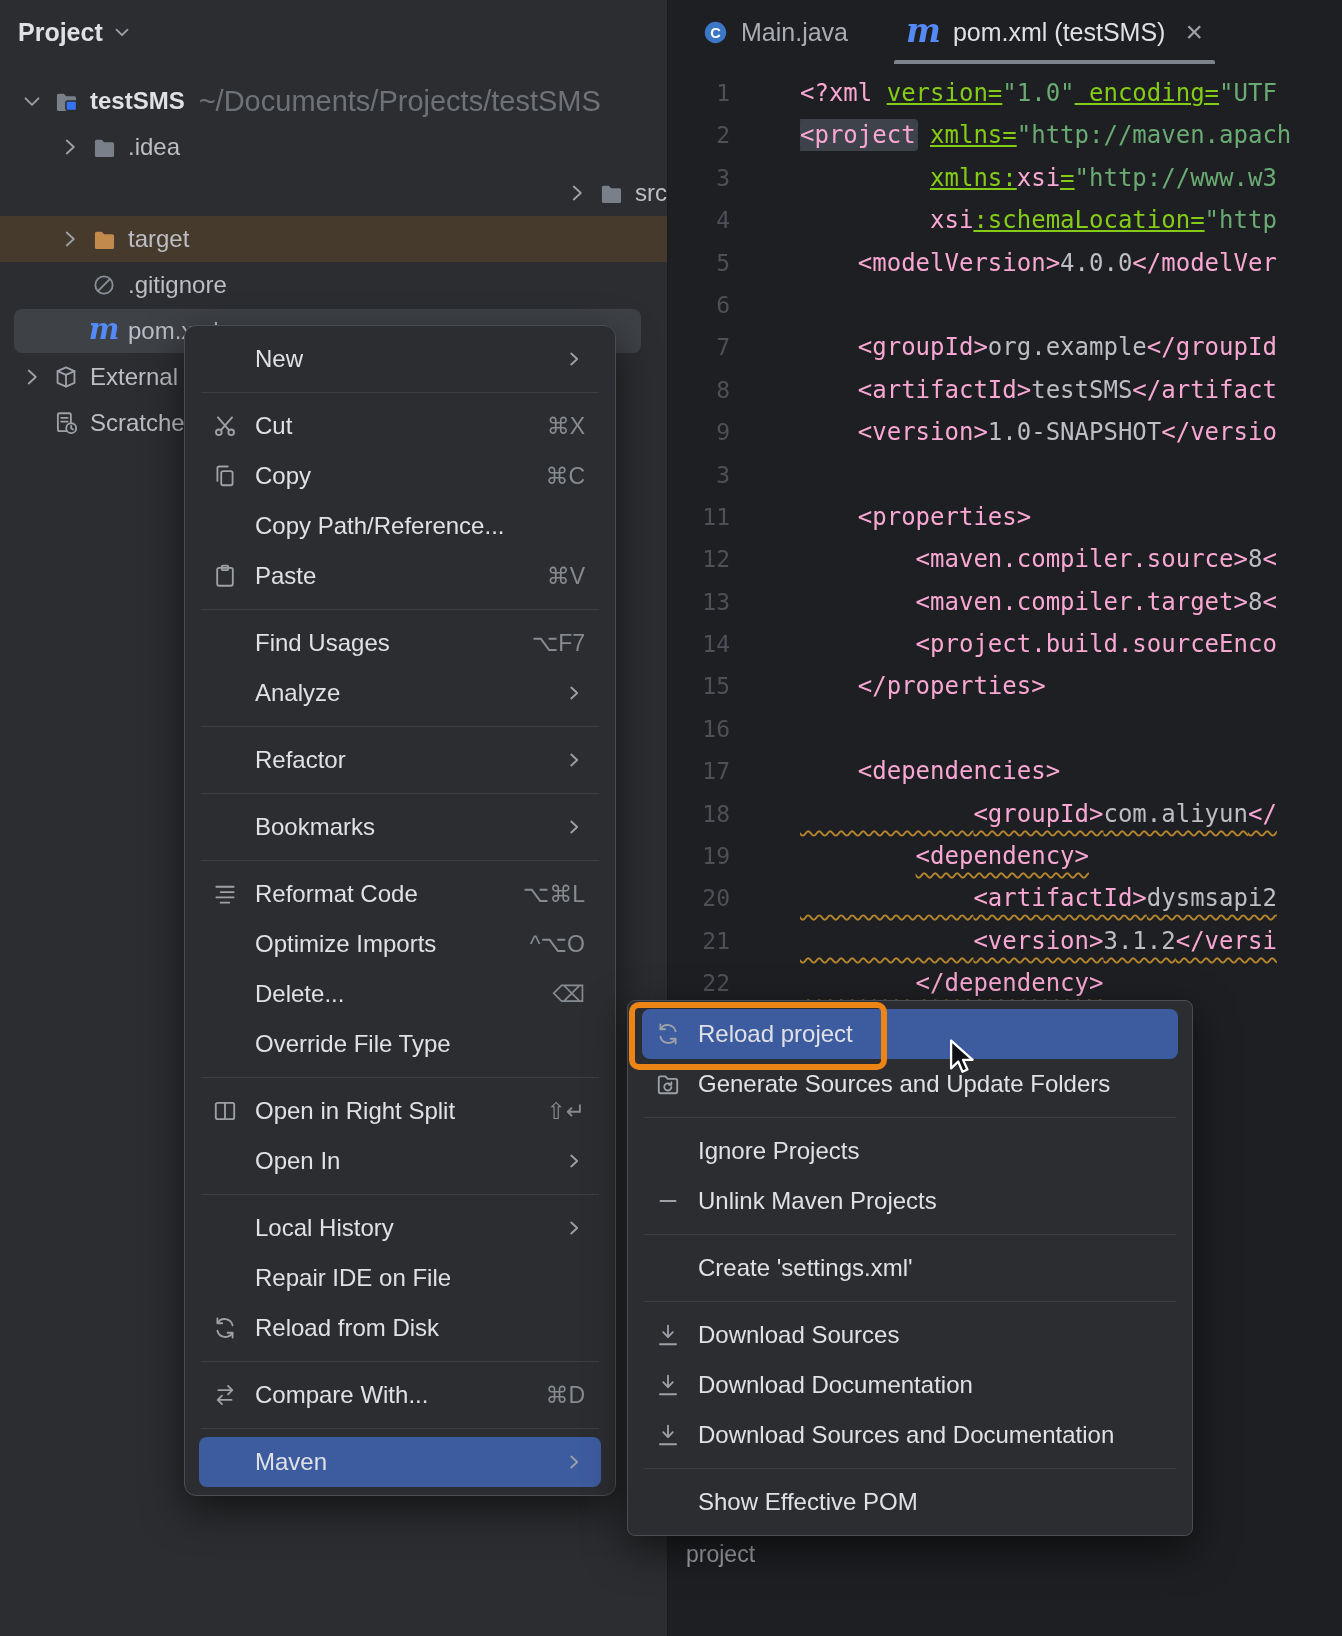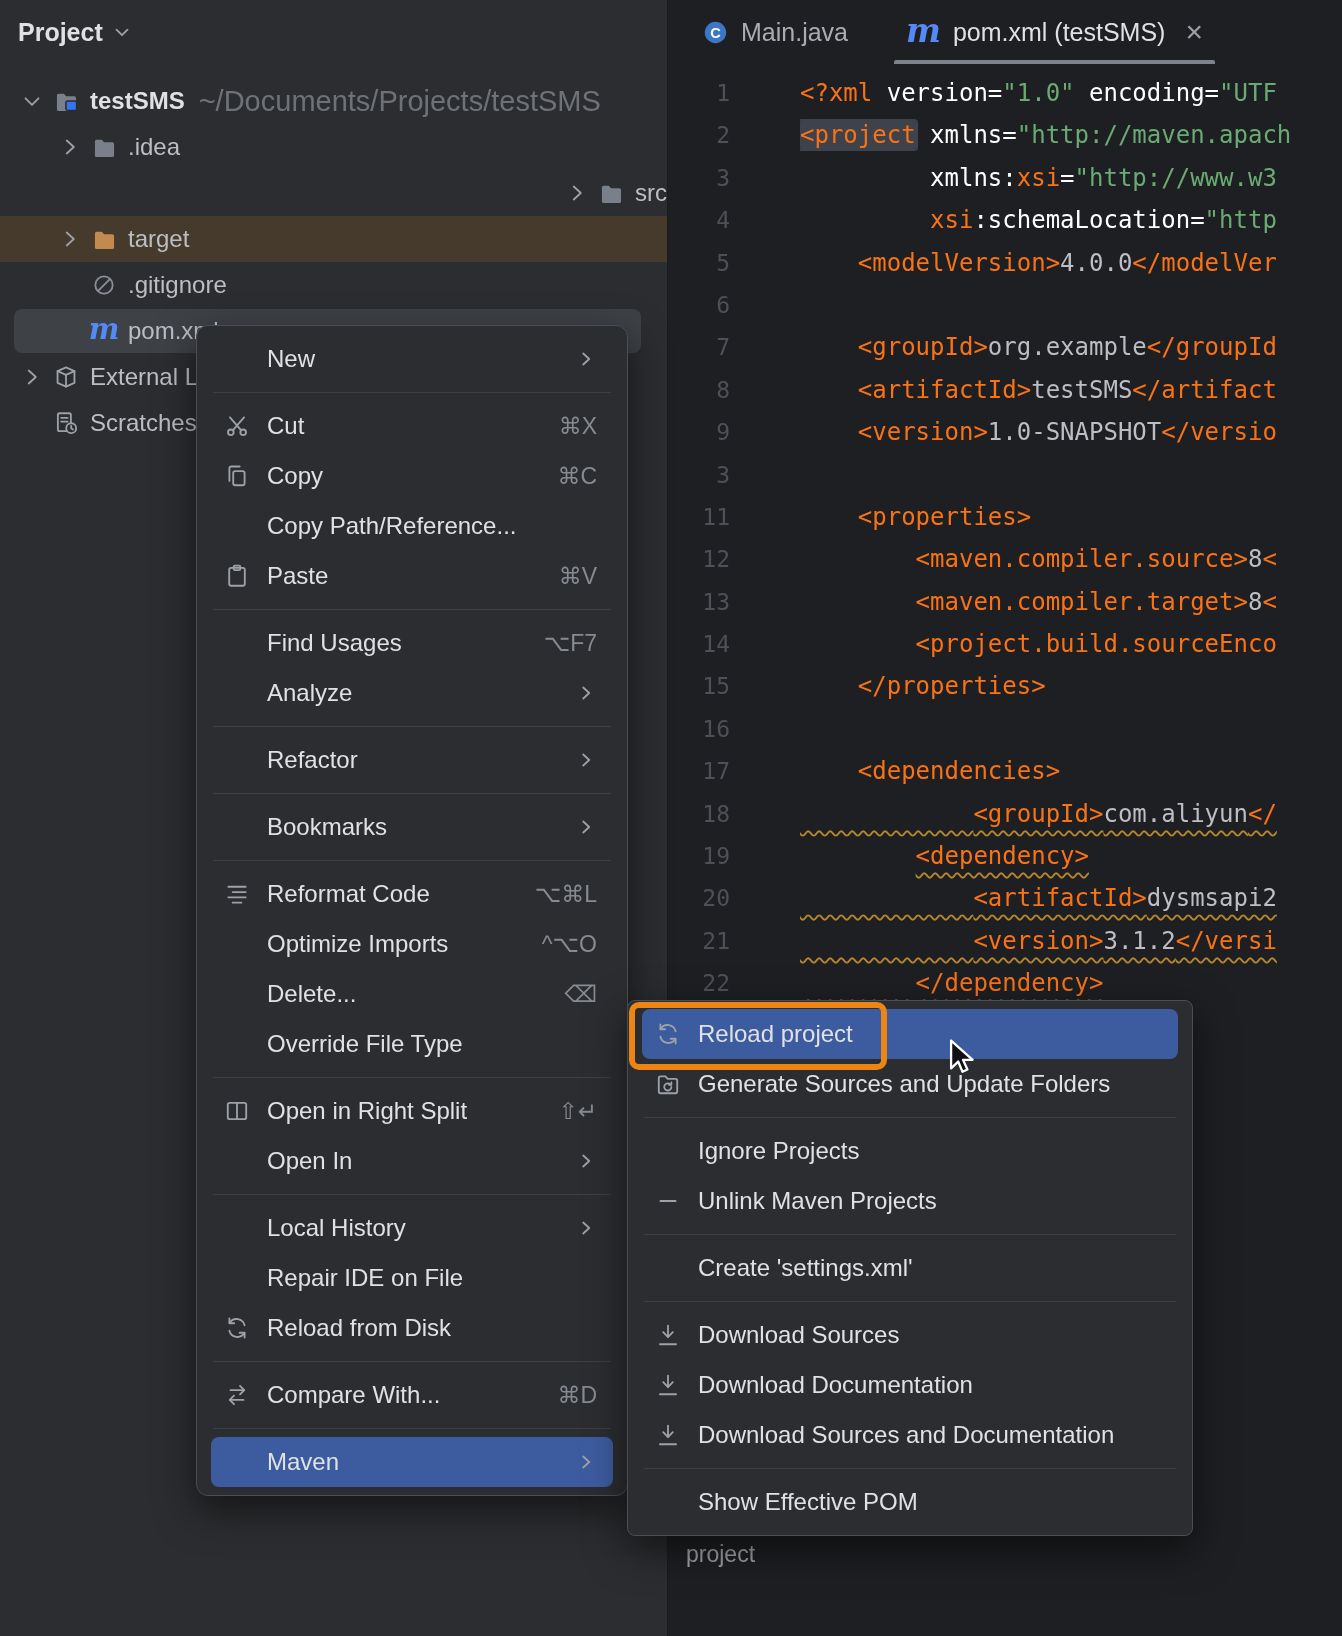--- a/index.html
+++ b/index.html
@@ -40,38 +40,38 @@
   .tab.active::after { content:""; position:absolute; left:2px; right:2px; bottom:0;
            height:4px; background:#7E828B; border-radius:2px 2px 0 0; }
   .tab .close-x { color:#9DA0A6; font-size:30px; margin-left:8px; line-height:1; }
 
   .gutter { position:absolute; top:72px; left:0; width:62px; text-align:right;
            font-family:"DejaVu Sans Mono", monospace; font-size:23px; color:#4D5057; }
   .gutter .gl { height:42.4px; line-height:42.4px; }
   .code { position:absolute; top:72px; left:132px; right:0; bottom:0; overflow:hidden;
            font-family:"DejaVu Sans Mono", monospace; font-size:24px; color:#BCBEC4; }
   .code .cl { height:42.4px; line-height:42.4px; white-space:pre; }
-  .seg.tag  { color:#f97316; }
-  .seg.attr { color:#ffffff; }
+  .seg.tag  { color:#f9a8d4; }
+  .seg.attr { color:#84cc16;text-decoration:underline; }
   .seg.str  { color:#6AAB73; }
   .seg.plain{ color:#BCBEC4; }
   .seg.hl   { background:#3E434B; box-shadow:0 0 0 2px #3E434B; border-radius:2px; }
   .seg.wavy { text-decoration-line:underline; text-decoration-style:wavy;
               text-decoration-color:#B6862C; text-decoration-thickness:1.6px;
               text-underline-offset:8px; text-decoration-skip-ink:none; }
 
   .breadcrumbs { position:absolute; left:0; right:0; top:1532px; height:44px;
            display:flex; align-items:center; padding-left:18px; background:#1E1F22;
            color:#A1A5AB; font-size:23px; z-index:5; }
 
   
   .menu { position:absolute; background:#2B2D30; border:1px solid #4A4D53;
           border-radius:12px; box-shadow:0 14px 40px rgba(0,0,0,.55);
           padding:8px 0; }
-  #context-menu { left:196px; top:325px; width:432px; z-index:10; }
+  #context-menu { left:184px; top:325px; width:432px; z-index:10; }
   #maven-submenu { left:627px; top:1000px; width:566px; z-index:11;border-radius:8px; }
   .menu-item { height:50px; margin:0 14px; padding:0 16px 0 10px; display:flex;
           align-items:center; border-radius:8px; color:#DFE1E5; font-size:24px; }
   .menu-item.selected { background:#3D5C9F; }
   .mi-icon { width:32px; min-width:32px; margin-right:14px; display:flex;
           justify-content:center; align-items:center; }
   .mi-label { flex:1; white-space:nowrap; }
   .mi-shortcut { color:#868A91; font-size:23px; margin-left:28px; white-space:nowrap; }
   .mi-arrow { margin-left:28px; display:flex; align-items:center; }
   .menu-sep { height:1px; background:#3C3F44; margin:8px 16px; }

